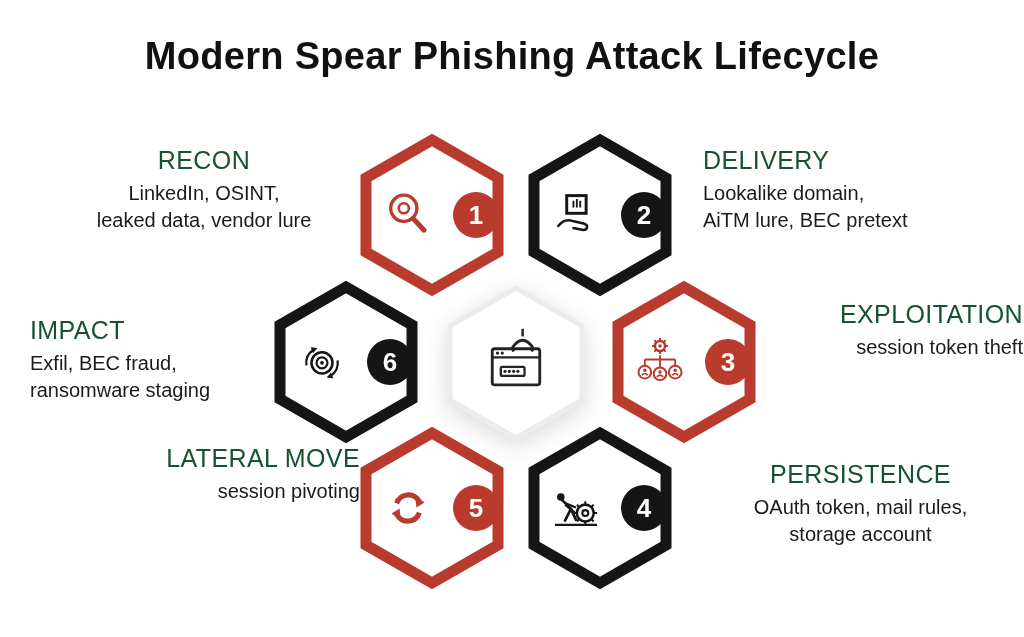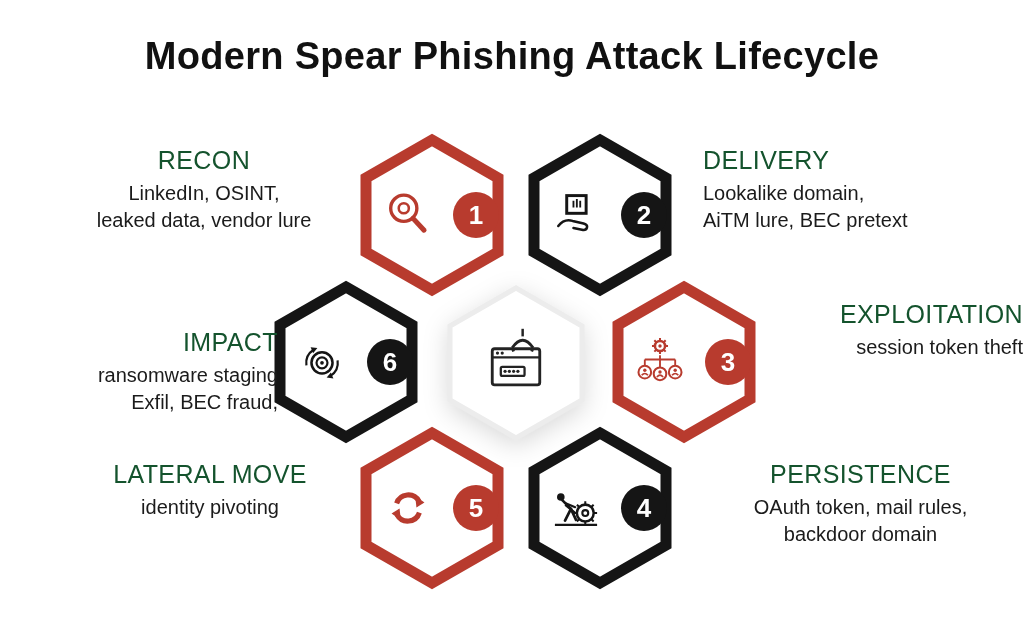--- a/index.html
+++ b/index.html
@@ -39,23 +39,23 @@
   .pos-exploitation{left:610px;top:280px;}
   .pos-lateral{left:358px;top:426px;}
   .pos-persistence{left:526px;top:426px;}
   .pos-center{left:442px;top:281px;}
   
   .label{position:absolute;color:#161616;}
   .label-title{font-size:25px;font-weight:400;letter-spacing:.4px;margin-bottom:5px;color:#14532d;}
   .label-line{font-size:20px;line-height:27px;color:#1b1b1b;}
   .lbl-recon{left:48px;top:146px;width:312px;text-align:center;}
   .lbl-delivery{left:703px;top:146px;width:310px;text-align:left;}
-  .lbl-impact{left:30px;top:328px;width:248px;text-align:right;}
+  .lbl-impact{left:30px;top:316px;width:248px;text-align:left;}
   .lbl-exploitation{left:783px;top:300px;width:240px;text-align:right;}
-  .lbl-lateral{left:60px;top:460px;width:300px;text-align:center;}
+  .lbl-lateral{left:60px;top:444px;width:300px;text-align:right;}
   .lbl-persistence{left:703px;top:460px;width:315px;text-align:center;}
   svg{display:block;}
 </style>
 </head>
 <body>
 
 <div class="canvas">
 
   <h1 class="title">Modern Spear Phishing Attack Lifecycle</h1>
 
@@ -178,33 +178,33 @@
   </div>
 
   <div class="label lbl-delivery">
     <div class="label-title">DELIVERY</div>
     <div class="label-line">Lookalike domain,</div>
     <div class="label-line">AiTM lure, BEC pretext</div>
   </div>
 
   <div class="label lbl-impact">
     <div class="label-title">IMPACT</div>
+    <div class="label-line">Exfil, BEC fraud,</div>
     <div class="label-line">ransomware staging</div>
-    <div class="label-line">Exfil, BEC fraud,</div>
   </div>
 
   <div class="label lbl-exploitation">
     <div class="label-title">EXPLOITATION</div>
     <div class="label-line">session token theft</div>
   </div>
 
   <div class="label lbl-lateral">
     <div class="label-title">LATERAL MOVE</div>
-    <div class="label-line">identity pivoting</div>
+    <div class="label-line">session pivoting</div>
   </div>
 
   <div class="label lbl-persistence">
     <div class="label-title">PERSISTENCE</div>
     <div class="label-line">OAuth token, mail rules,</div>
-    <div class="label-line">backdoor domain</div>
+    <div class="label-line">storage account</div>
   </div>
 
 </div>
 
 </body></html>

